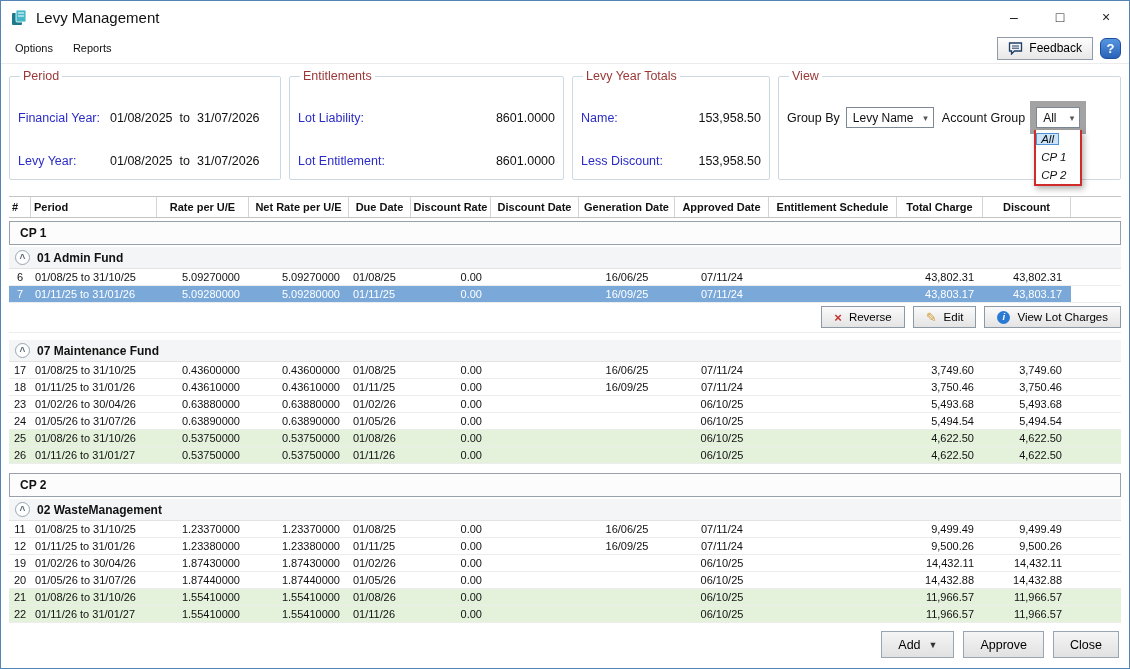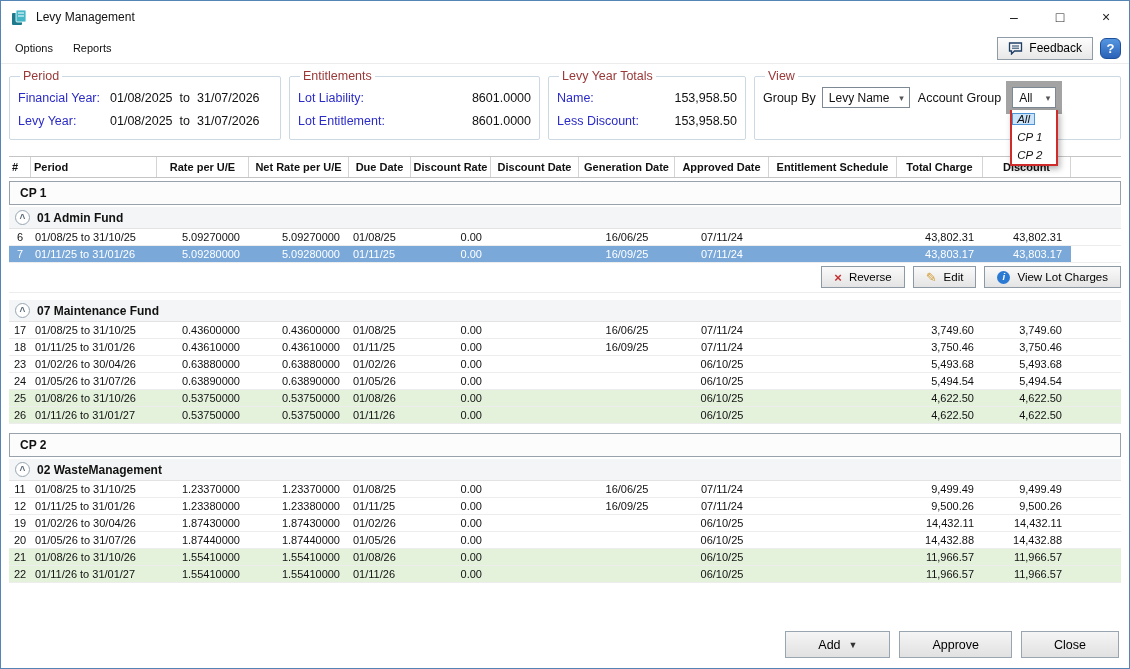--- a/index.html
+++ b/index.html
@@ -3,36 +3,36 @@
 <meta charset="utf-8">
 <style>
   * { margin:0; padding:0; box-sizing:border-box; }
   html,body { width:1130px; height:669px; }
   body { font-family:"Liberation Sans", sans-serif; background:#fff; color:#111; }
   .window { position:relative; width:1130px; height:669px; border:1px solid #5585b5; background:#fff; display:flex; flex-direction:column; overflow:hidden; }
 
   
   .titlebar { height:32px; display:flex; align-items:center; padding-left:10px; flex:0 0 auto; }
   .app-icon { width:17px; height:17px; margin-right:8px; flex:0 0 auto; }
-  .title-text { font-size:12px; }
+  .title-text { font-size:15px; }
   .win-controls { margin-left:auto; display:flex; height:100%; }
   .win-btn { width:46px; height:100%; display:flex; align-items:center; justify-content:center; font-size:14px; color:#222; cursor:default; }
 
   
   .menubar { height:31px; display:flex; align-items:center; padding:0 8px 0 4px; border-bottom:1px solid #ececec; flex:0 0 auto; }
   .menu-item { padding:5px 10px; font-size:11px; }
   .feedback-btn { margin-left:auto; display:flex; align-items:center; gap:6px; border:1px solid #8f9ba6; background:linear-gradient(#fdfdfd,#e7e7e7); padding:0 10px; height:23px; font-size:12px; font-family:inherit; }
   .help-btn { width:21px; height:21px; margin-left:7px; border-radius:6px; background:linear-gradient(#5596e0,#2a62b8); color:#fff; font-weight:bold; display:flex; align-items:center; justify-content:center; font-size:13px; border:1px solid #1e4f9a; }
 
   
   .panels { display:flex; gap:8px; padding:5px 8px 4px 8px; flex:0 0 auto; }
   fieldset { border:1px solid #ccd9e3; border-radius:2px; padding:2px 8px 8px 8px; }
   legend { color:#9a3838; font-size:12.5px; padding:0 3px; margin-left:2px; }
-  .fs-period { width:272px; } .fs-ent { width:251px; } .fs-tot { width:198px; } .fs-view { flex:1; }
-  .frow { display:flex; align-items:center; font-size:12.5px; margin-top:2px; height:21px; }
+  .fs-period { width:272px; } .fs-ent { width:275px; } .fs-tot { width:198px; } .fs-view { flex:1; }
+  .frow { display:flex; align-items:center; font-size:12.5px; margin-top:22px; height:21px; }
   .flabel { color:#2b2bc8; }
   .fs-period .flabel { width:92px; flex:0 0 auto; }
   .fs-period .to-word { margin:0 7px; }
   .val-right { margin-left:auto; }
 
   .combo { position:relative; display:inline-flex; align-items:center; background:#fff; border:1px solid #7c8894; font-size:12px; height:21px; padding:0 5px 0 6px; }
   .combo .arrow { font-size:9px; color:#555; margin-left:auto; padding-left:6px; }
   .combo-lg { width:88px; margin:0 8px 0 6px;justify-content:space-between; }
   .lbl { white-space:nowrap; }
   .red-box { position:relative; display:inline-flex; border:6px solid #a3a3a3; margin-left:5px;justify-content:flex-end; }
@@ -66,21 +66,21 @@
   .grid-row.future { background:#e4f2dc; }
 
   .actions-row { display:flex; justify-content:flex-end; gap:8px; padding:3px 0 4px 0; border-bottom:1px solid #ededed; margin-bottom:7px; }
   .action-btn { display:flex; align-items:center; gap:7px; height:22px; padding:0 12px; border:1px solid #8d9aa5; background:linear-gradient(#fafafa,#e4e4e4); font-size:11.5px; font-family:inherit; }
   .ic-reverse { color:#c43030; font-weight:bold; font-size:13px; line-height:1; }
   .ic-edit { color:#d39b33; font-size:13px; line-height:1; }
   .ic-info { width:13px; height:13px; border-radius:50%; background:#2a7ad4; color:#fff; font-size:9.5px; font-weight:bold; font-style:italic; display:flex; align-items:center; justify-content:center; line-height:1; }
 
   
   .footer { margin-top:auto; display:flex; justify-content:flex-end; gap:9px; padding:6px 10px 10px 10px; flex:0 0 auto; }
-  .footer-btn { height:27px; padding:0 32px; border:1px solid #99a5b0; background:linear-gradient(#f5f5f5,#e1e1e1); font-size:12.5px; display:flex; align-items:center; gap:8px; font-family:inherit; }
+  .footer-btn { height:27px; padding:0 16px; border:1px solid #99a5b0; background:linear-gradient(#f5f5f5,#e1e1e1); font-size:12.5px; display:flex; align-items:center; gap:8px; font-family:inherit; }
   .footer-btn .caret { font-size:9px; color:#333; }
 </style>
 </head>
 <body>
 
 <div class="window">
 
   <div class="titlebar">
     <svg class="app-icon" viewBox="0 0 17 17">
       <rect x="1" y="4" width="10" height="12" rx="1" fill="#1d7a8c"></rect>

